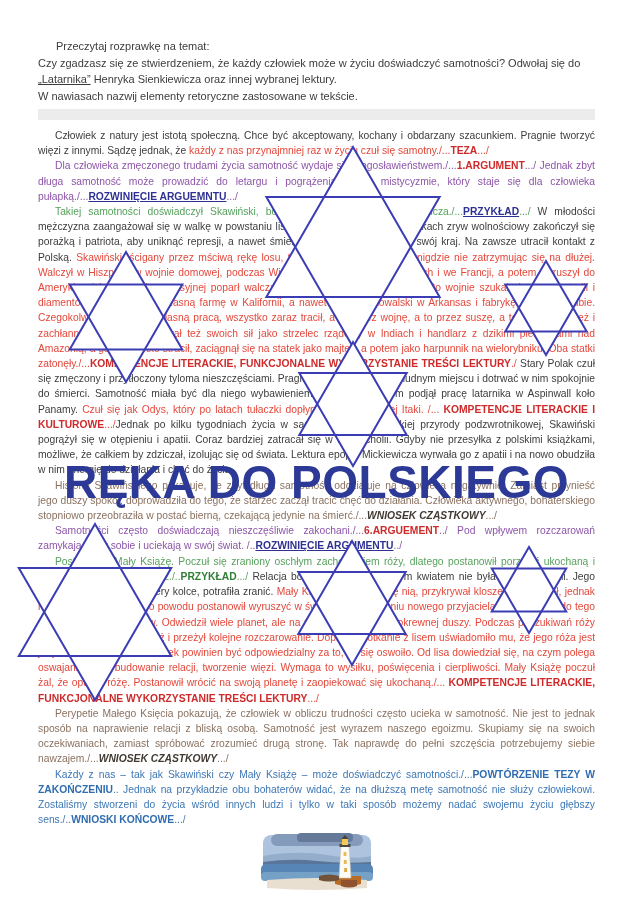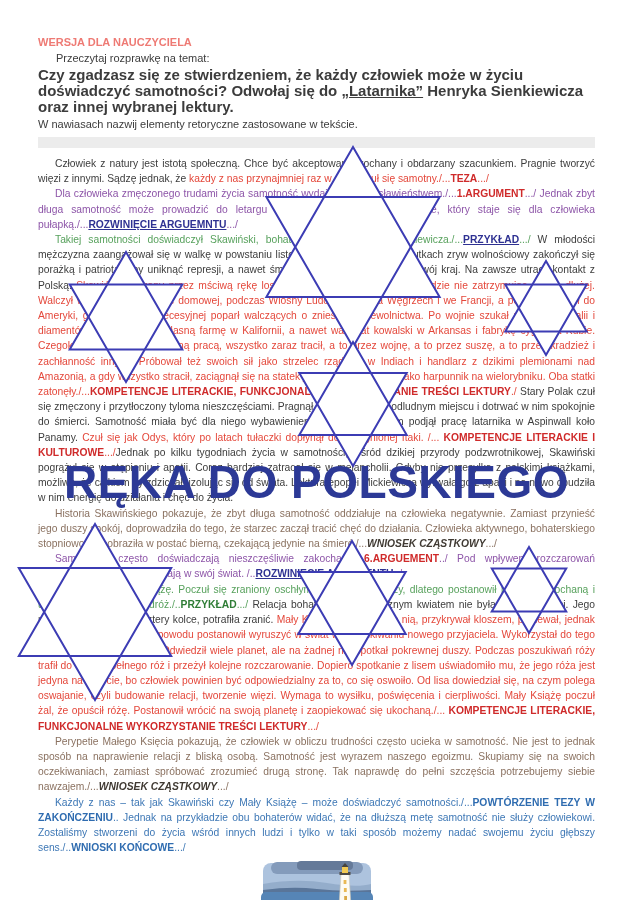--- a/index.html
+++ b/index.html
@@ -6,21 +6,21 @@
   body{
     width:633px;height:900px;position:relative;overflow:hidden;
     background:#ffffff;
     font-family:"Liberation Sans","DejaVu Sans",sans-serif;
     color:var(--c-black,#3c3c3c);
   }
   .page{position:relative;width:633px;height:900px;}
   .content{position:absolute;left:38px;top:36px;width:557px;}
   .hdr-version{font-size:11px;font-weight:bold;color:var(--c-headerRed);}
   .hdr-intro{font-size:11px;margin-top:4px;padding-left:18px;}
-  .hdr-topic{font-size:15px;font-weight:bold;line-height:16px;margin-top:3px;}
+  .hdr-topic{font-size:11px;font-weight:normal;line-height:16px;margin-top:3px;}
   .hdr-topic .uq{text-decoration:underline;}
   .hdr-instruction{font-size:11px;margin-top:3px;}
   .gray-band{height:11px;background:#ececec;margin-top:7px;width:557px;}
   .essay{margin-top:8px;font-size:10.3px;line-height:15.2px;text-align:justify;}
   .essay p{margin:0;text-indent:17px;}
   .s-black{color:var(--c-black);}
   .s-red{color:var(--c-red);}
   .s-redBold{color:var(--c-redBold);font-weight:bold;}
   .s-purple{color:var(--c-purple);}
   .s-green{color:var(--c-green);}
@@ -37,21 +37,20 @@
     color:var(--c-watermark);pointer-events:none;
   }
   .lighthouse-wrap{display:flex;justify-content:center;margin-top:5px;}
 </style>
 </head>
 <body>
 
 <div class="page">
 
   <div class="content">
-    <div class="hdr-version">WERSJA DLA NAUCZYCIELA</div>
     <div class="hdr-intro">Przeczytaj rozprawkę na temat:</div>
     <div class="hdr-topic"><span>Czy zgadzasz się ze stwierdzeniem, że każdy człowiek może w życiu doświadczyć samotności?  Odwołaj się do </span><span class="uq">„Latarnika”</span><span> Henryka Sienkiewicza oraz innej wybranej lektury.</span></div>
     <div class="hdr-instruction">W nawiasach nazwij elementy retoryczne zastosowane w tekście.</div>
     <div class="gray-band"></div>
 
     <div class="essay">
         <p><span class="s-black">Człowiek z natury jest istotą społeczną. Chce być akceptowany, kochany i obdarzany szacunkiem. Pragnie tworzyć więzi z innymi. Sądzę jednak, że </span><span class="s-red">każdy z nas przynajmniej raz w życiu czuł się samotny./...</span><span class="s-redBold">TEZA</span><span class="s-red">.../</span></p>
         <p><span class="s-purple">Dla człowieka zmęczonego trudami życia samotność wydaje się błogosławieństwem./...</span><span class="s-redBold">1.ARGUMENT</span><span class="s-purple">.../ Jednak zbyt długa samotność może prowadzić do letargu i pogrążenia się w mistycyzmie, który staje się dla człowieka pułapką./...</span><span class="s-navyBold">ROZWINIĘCIE ARGUEMNTU</span><span class="s-purple">.../</span></p>
         <p><span class="s-green">Takiej samotności doświadczył Skawiński, bohater noweli Henryka Sienkiewicza./...</span><span class="s-navyBold">PRZYKŁAD</span><span class="s-green">.../</span><span class="s-black"> W młodości mężczyzna zaangażował się w walkę w powstaniu listopadowym. Opłakany w skutkach zryw wolnościowy zakończył się porażką i patriota, aby uniknąć represji, a nawet śmierci, był zmuszony opuścić swój kraj. Na zawsze utracił kontakt z Polską. </span><span class="s-red">Skawiński, ścigany przez mściwą rękę losu, tułał się po całym świecie, nigdzie nie zatrzymując się na dłużej. Walczył w Hiszpanii w wojnie domowej, podczas Wiosny Ludów bił się na Węgrzech i we Francji, a potem wyruszył do Ameryki, gdzie w wojnie secesyjnej poparł walczących o zniesienie niewolnictwa. Po wojnie szukał złota w Australii i diamentów w Afryce, miał własną farmę w Kalifornii, a nawet warsztat kowalski w Arkansas i fabrykę cygar na Kubie. Czegokolwiek się dorobił własną pracą, wszystko zaraz tracił, a to przez wojnę, a to przez suszę, a to przez kradzież i zachłanność innych. Próbował też swoich sił jako strzelec rządowy w Indiach i handlarz z dzikimi plemionami nad Amazonią, a gdy wszystko stracił, zaciągnął się na statek jako majtek, a potem jako harpunnik na wielorybniku. Oba statki zatonęły./...</span><span class="s-redBold">KOMPETENCJE LITERACKIE, FUNKCJONALNE WYKORZYSTANIE TREŚCI LEKTURY</span><span class="s-red">./</span><span class="s-black"> Stary Polak czuł się zmęczony i przytłoczony tyloma nieszczęściami. Pragnął osiąść w jakimś odludnym miejscu i dotrwać w nim spokojnie do śmierci. Samotność miała być dla niego wybawieniem. Z radością zatem podjął pracę latarnika w Aspinwall koło Panamy. </span><span class="s-red">Czuł się jak Odys, który po latach tułaczki dopłynął do upragnionej Itaki. /... </span><span class="s-redBold">KOMPETENCJE LITERACKIE I KULTUROWE</span><span class="s-red">.../</span><span class="s-black">Jednak po kilku tygodniach życia w samotności, wśród dzikiej przyrody podzwrotnikowej, Skawiński pogrążył się w otępieniu i apatii. Coraz bardziej zatracał się w melancholii. Gdyby nie przesyłka z polskimi książkami, możliwe, że całkiem by zdziczał, izolując się od świata. Lektura epopei Mickiewicza wyrwała go z apatii i na nowo obudziła w nim energię do działania i chęć do życia.</span></p>
         <p><span class="s-brown">Historia Skawińskiego pokazuje, że zbyt długa samotność oddziałuje na człowieka negatywnie. Zamiast przynieść jego duszy spokój, doprowadziła do tego, że starzec zaczął tracić chęć do działania. Człowieka aktywnego, bohaterskiego stopniowo przeobraziła w postać bierną, czekającą jedynie na śmierć./...</span><span class="s-darkBold">WNIOSEK CZĄSTKOWY</span><span class="s-brown">.../</span></p>

